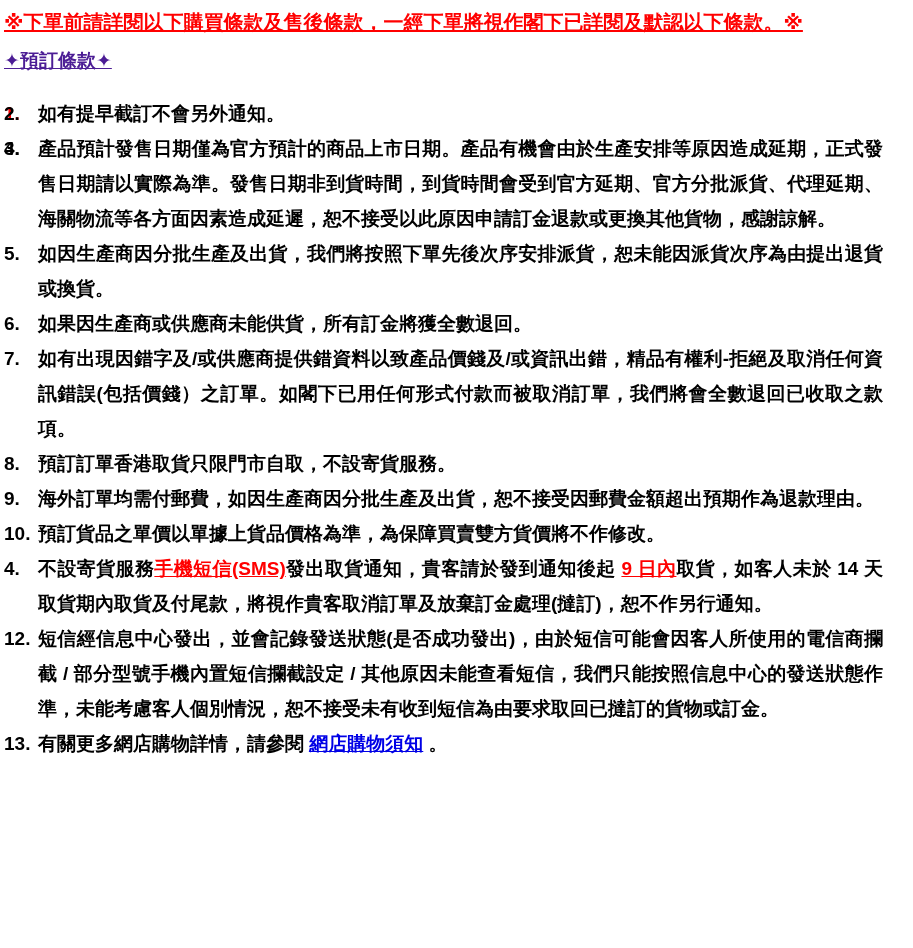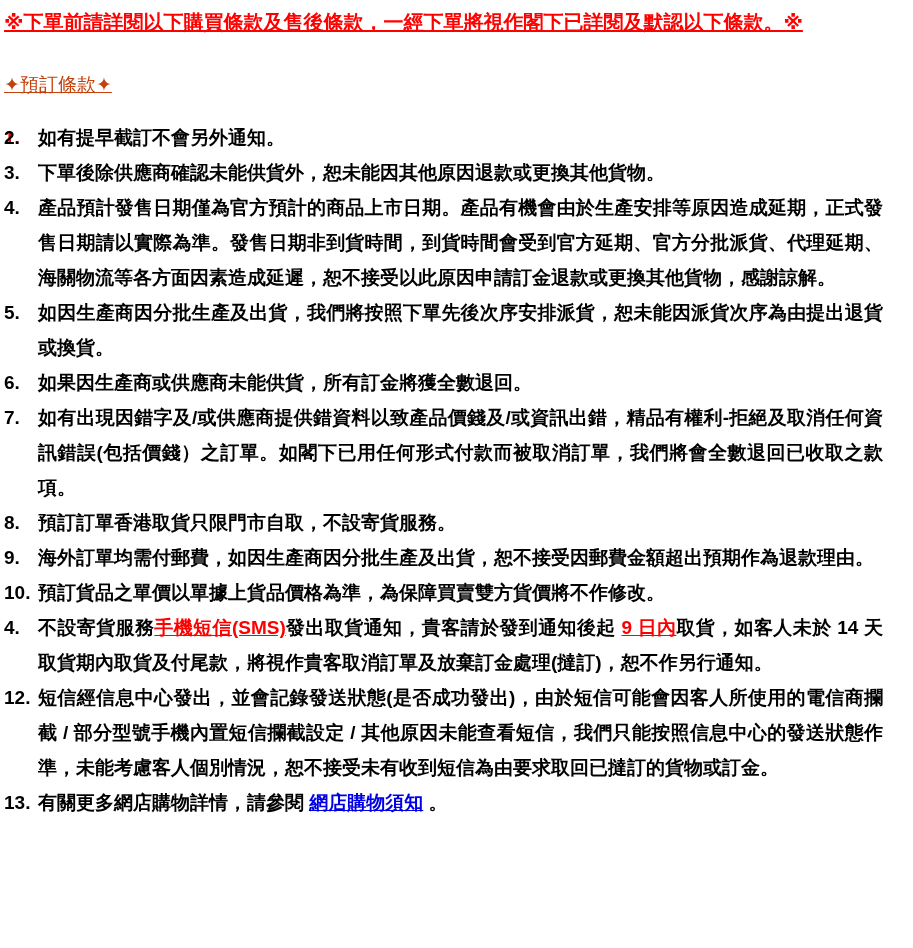--- a/index.html
+++ b/index.html
@@ -12,30 +12,30 @@
     -webkit-font-smoothing: antialiased;
   }
   .page {
     padding: 8px 30px 18px 4px;
   }
   .notice {
     font-size: 20px;
     line-height: 28px;
     color: var(--red, #ff0000);
     text-decoration: underline;
-    margin-bottom: 36px;
+    margin-bottom: 12px;
     font-weight: bold;
   }
   .section-title {
     font-size: 19px;
     line-height: 26px;
-    color: #c2410c;
+    color: #4c1d95;
     text-decoration: underline;
     margin-bottom: 22px;
-    font-weight: normal;
+    font-weight: bold;
   }
   .terms { display: block; }
   .term {
     position: relative;
     padding-left: 34px;
     font-size: 19px;
     line-height: 35px;
     text-align: justify;
     text-justify: inter-ideograph;
   }
@@ -70,21 +70,20 @@
       <span class="num">1.</span>
     </div>
 
     <div class="term">
       <span class="num">2.</span>
       <span class="txt">如有提早截訂不會另外通知。</span>
     </div>
 
     <div class="term">
       <span class="num">3.</span>
-      <span class="txt">下單後除供應商確認未能供貨外，恕未能因其他原因退款或更換其他貨物。</span>
     </div>
 
     <div class="term">
       <span class="num">4.</span>
       <span class="txt">產品預計發售日期僅為官方預計的商品上市日期。產品有機會由於生產安排等原因造成延期，正式發售日期請以實際為準。發售日期非到貨時間，到貨時間會受到官方延期、官方分批派貨、代理延期、海關物流等各方面因素造成延遲，恕不接受以此原因申請訂金退款或更換其他貨物，感謝諒解。</span>
     </div>
 
     <div class="term">
       <span class="num">5.</span>
       <span class="txt">如因生產商因分批生產及出貨，我們將按照下單先後次序安排派貨，恕未能因派貨次序為由提出退貨或換貨。</span>

